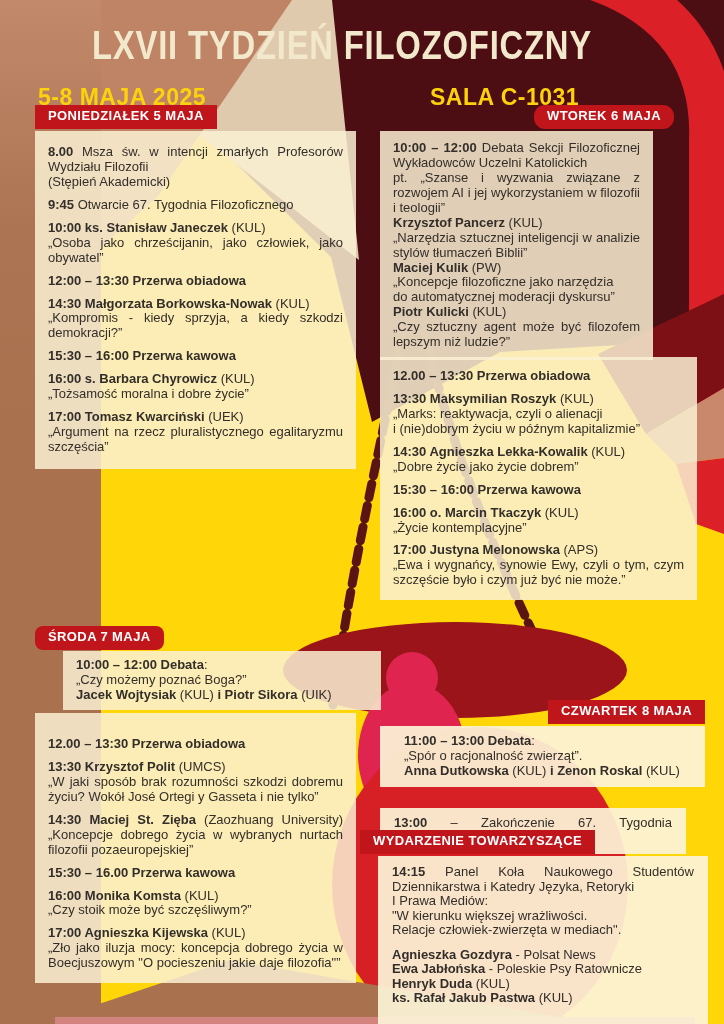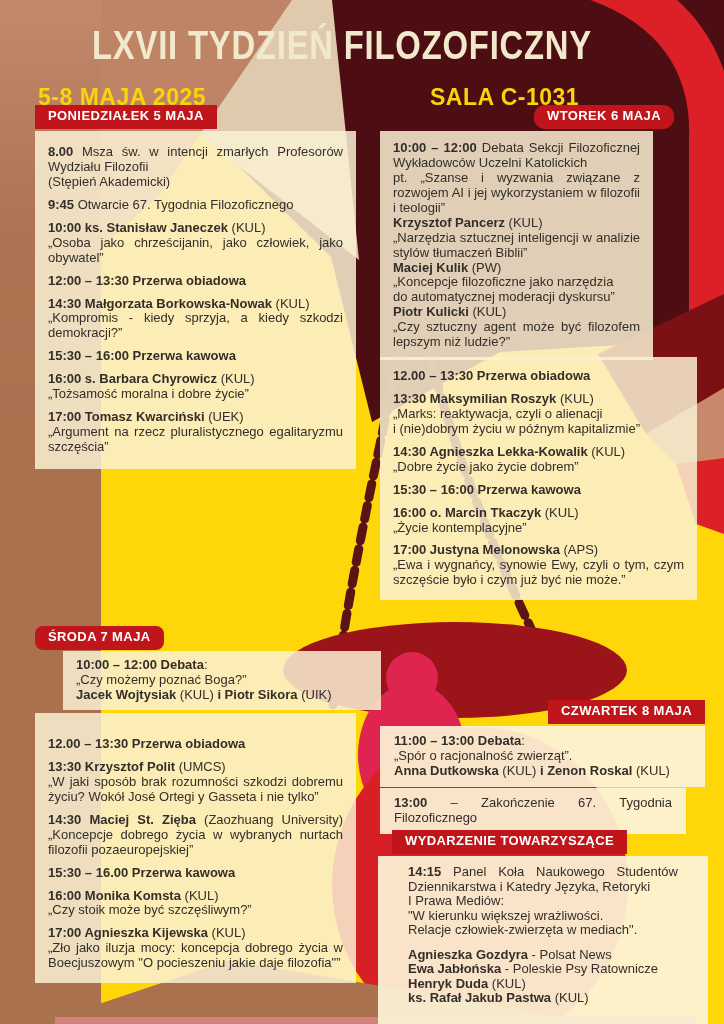--- a/index.html
+++ b/index.html
@@ -48,24 +48,24 @@
   
   #lbl-mon{left:35px;top:105px;}
   #box-mon{left:35px;top:131px;width:321px;padding:14px 13px;}
   #lbl-tue{right:50px;top:105px;border-radius:11px;}
   #box-tue0{left:380px;top:131px;width:273px;padding:10px 13px;}
   #box-tue1{left:380px;top:357px;width:317px;padding:12px 13px;}
   #lbl-wed{left:35px;top:626px;border-radius:8px;}
   #box-wed0{left:35px;top:651px;width:318px;padding:7px 13px;margin-left:28px;}
   #box-wed1{left:35px;top:713px;width:321px;padding:24px 13px 12px;}
   #lbl-thu{right:19px;top:700px;}
-  #box-thu0{left:380px;top:726px;width:325px;padding:8px 14px;}
-  #box-thu1{left:380px;top:788px;width:306px;padding:8px 14px;}
-  #lbl-evt{left:392px;top:830px;}
-  #box-evt{left:378px;top:856px;width:330px;padding:9px 30px;line-height:1.12;}
+  #box-thu0{left:380px;top:726px;width:325px;padding:8px 24px;}
+  #box-thu1{left:380px;top:808px;width:306px;padding:8px 14px;}
+  #lbl-evt{left:360px;top:830px;}
+  #box-evt{left:378px;top:856px;width:330px;padding:9px 14px;line-height:1.12;}
   #box-evt .item{margin-bottom:10px;}
 </style>
 </head>
 <body>
 
 <div class="page">
 
   <div class="bg" id="bg-maroon"></div>
   <div class="bg" id="bg-beige"></div>
   <div class="bg" id="bg-salmon"></div>

